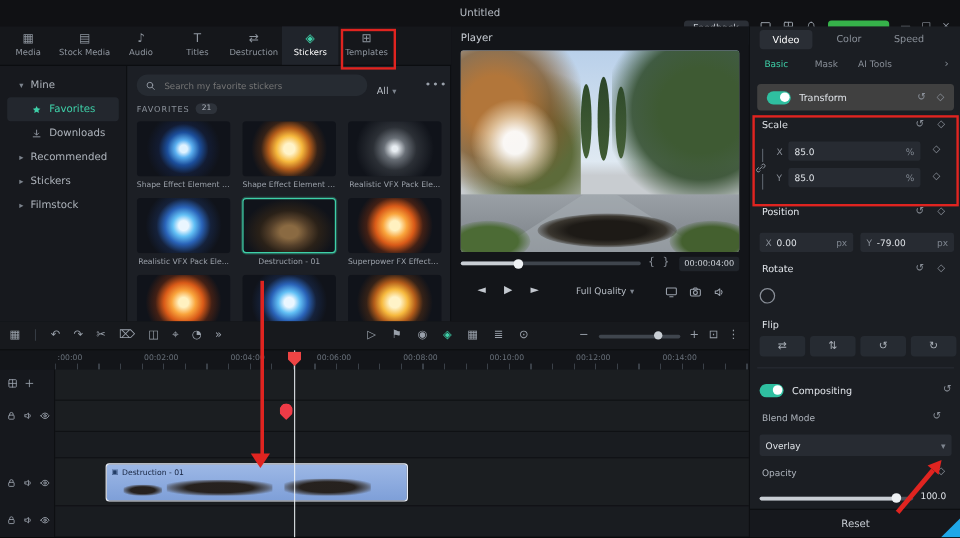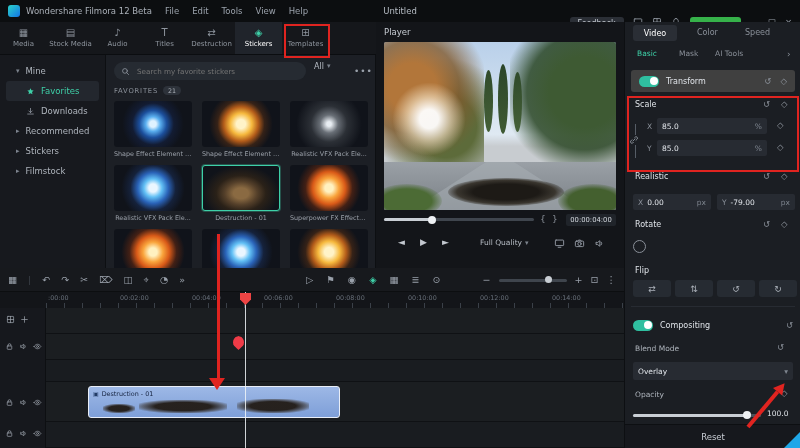--- a/index.html
+++ b/index.html
@@ -33,21 +33,21 @@
   
   .sidebar{left:0;top:55px;width:106px;height:213px;background:#17191e;border-right:1px solid #0d0f12;box-sizing:border-box;padding-top:6px;}
   .siderow{height:20px;display:flex;align-items:center;gap:6px;padding-left:10px;font-size:8.5px;color:#aeb4bc;margin:0 6px;border-radius:3px;}
   .siderow.indent{padding-left:20px;}
   .siderow.active{background:#23272e;color:#3ed0a8;}
   .caret{font-size:7px;color:#7c838d;}
   
   .stickerpanel{left:106px;top:55px;width:270px;height:213px;background:#1c1f25;overflow:hidden;border-right:1px solid #0d0f12;box-sizing:border-box;}
   .searchbox{position:absolute;left:8px;top:7px;width:192px;height:18px;background:#262b32;border-radius:9px;display:flex;align-items:center;gap:5px;padding:0 7px;box-sizing:border-box;}
   .searchbox input{flex:1;background:transparent;border:none;outline:none;color:#aeb4bc;font-size:7.2px;font-family:inherit;min-width:0;}
-  .filter{position:absolute;left:208px;top:7px;height:18px;display:flex;align-items:flex-start;gap:3px;font-size:8px;color:#b6bcc4;}
+  .filter{position:absolute;left:208px;top:7px;height:18px;display:flex;align-items:flex-end;gap:3px;font-size:8px;color:#b6bcc4;}
   .dots{position:absolute;left:248px;top:7px;height:18px;display:flex;align-items:center;font-size:9px;color:#9aa1ab;letter-spacing:1px;}
   .favhead{position:absolute;left:8px;top:31px;display:flex;align-items:center;gap:5px;}
   .favhead .sec{font-size:6.8px;letter-spacing:.8px;color:#8a9099;}
   .badge{background:#2d323a;border-radius:7px;padding:1px 5px;font-size:6.3px;color:#aeb4bc;}
   .srow{position:absolute;left:8px;display:flex;gap:10px;}
   .tile{width:78px;height:46px;border-radius:3px;background-color:#121419;position:relative;box-sizing:border-box;}
   .tile.sel{border:1px solid #3ed0a8;box-shadow:0 0 0 1px rgba(62,208,168,.3);}
   .t-ring-blue{background-image:radial-gradient(circle at 50% 50%,#dff2ff 0 7%,#5bb0f0 16%,#1c4f9c 30%,rgba(20,40,90,.4) 46%,#10131a 68%);}
   .t-sun{background-image:radial-gradient(circle at 50% 50%,#fff3c8 0 10%,#f6b93e 24%,#b35c1a 38%,rgba(120,60,20,.35) 52%,#10131a 70%);}
   .t-glass{background-image:radial-gradient(circle at 50% 50%,#e8edf2 0 5%,rgba(190,200,210,.5) 20%,rgba(120,130,140,.25) 40%,#10131a 72%);}
@@ -176,29 +176,20 @@
         <path d="M6.2 9.8 l3.6 -3.6"></path>
       </symbol>
   <symbol id="i-plus" viewBox="0 0 16 16">
         <path d="M8 3 v10 M3 8 h10"></path>
       </symbol>
 </defs>
 </svg>
 
 <div id="root">
 
-  <div class="abs titlebar">
-    <div class="logo"></div>
-    <span class="apptitle">Wondershare Filmora 12 Beta</span>
-    <span class="menu">File</span>
-    <span class="menu">Edit</span>
-    <span class="menu">Tools</span>
-    <span class="menu">View</span>
-    <span class="menu">Help</span>
-  </div>
   <div class="proj">
       <span>Untitled</span>
     </div>
   <div class="tr-cluster">
     <span class="btn-feedback">Feedback</span>
     <svg class="ic">
         <use href="#i-monitor"></use>
       </svg>
     <svg class="ic">
         <use href="#i-grid"></use>
@@ -393,21 +384,21 @@
         <span class="unit">%</span>
       </div>
     <span class="gsm" style="position:absolute;left:152px;top:99px">◇</span>
     <span class="axis" style="left:22px;top:122px">Y</span>
     <div class="field" style="left:32px;top:118px;width:110px">
         <span>85.0</span>
         <span class="unit">%</span>
       </div>
     <span class="gsm" style="position:absolute;left:152px;top:121px">◇</span>
 
-    <span class="ilbl" style="position:absolute;left:10px;top:150px">Realistic</span>
+    <span class="ilbl" style="position:absolute;left:10px;top:150px">Position</span>
     <span class="gsm" style="position:absolute;left:138px;top:150px">↺</span>
     <span class="gsm" style="position:absolute;left:156px;top:150px">◇</span>
     <div class="field" style="left:8px;top:172px;width:78px">
         <span style="color:#8a9099">X</span>
         <span>0.00</span>
         <span class="unit">px</span>
       </div>
     <div class="field" style="left:92px;top:172px;width:78px">
         <span style="color:#8a9099">Y</span>
         <span>-79.00</span>

